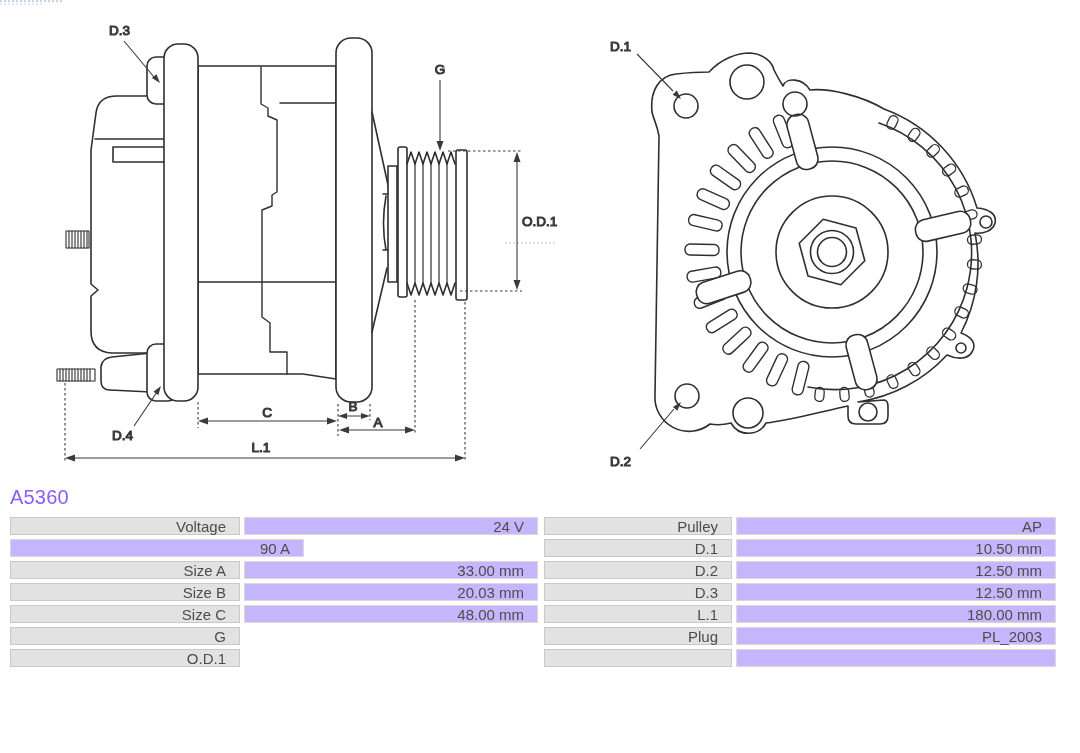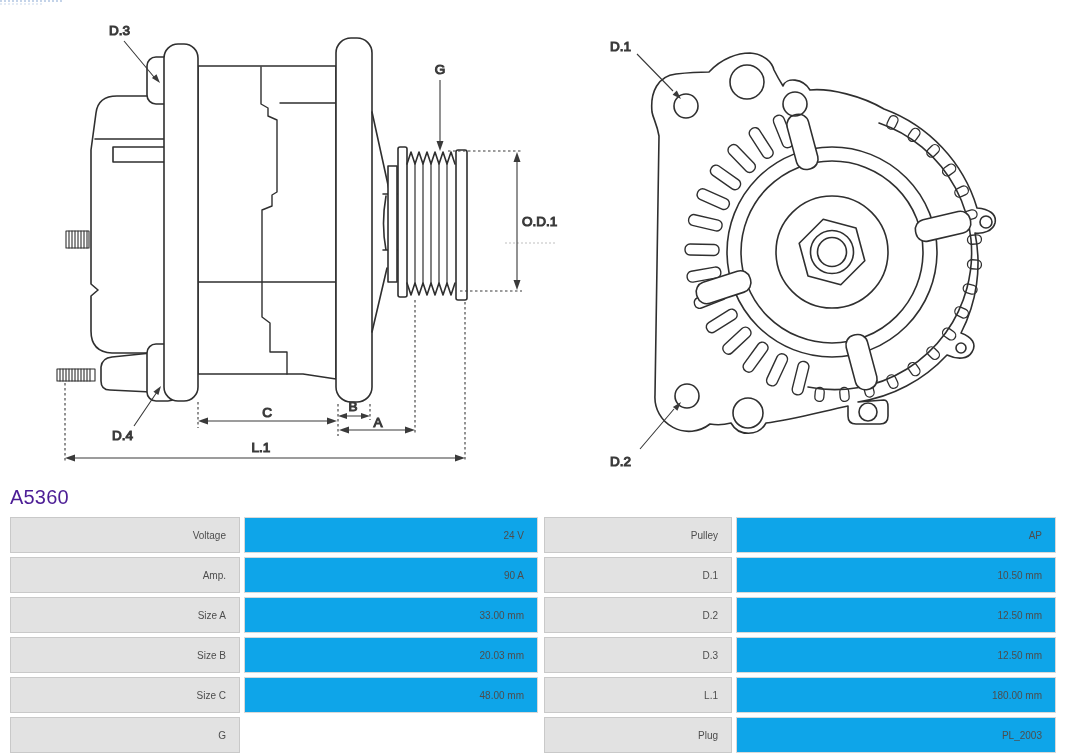--- a/index.html
+++ b/index.html
@@ -8,32 +8,32 @@
     font-family:"Liberation Sans", sans-serif;overflow:hidden;
   }
   .corner-artifact{position:absolute;left:0;top:0;width:64px;height:2px;
     background:repeating-linear-gradient(90deg, rgba(156,182,218,.6) 0 2px, transparent 2px 4px);}
   .corner-artifact2{position:absolute;left:0;top:3px;width:44px;height:2px;
     background:repeating-linear-gradient(90deg, rgba(200,214,234,.5) 0 2px, transparent 2px 4px);}
   .drawing{position:absolute;left:0;top:0;width:1080px;height:480px;}
   .drawing text{font-family:"Liberation Sans", sans-serif;font-size:13.5px;fill:#3e3e3e;}
   .part-number{
     position:absolute;left:10px;top:486px;font-size:20px;line-height:23px;
-    color:#4c1d95;letter-spacing:.2px;
+    color:#8b5cf6;letter-spacing:.2px;
   }
   .tables{position:absolute;left:10px;top:517px;display:flex;gap:6px;}
   .spec-table{display:flex;flex-direction:column;gap:4px;}
   .spec-row{display:flex;gap:4px;}
   .cell{
-    height:36px;box-sizing:border-box;display:flex;align-items:center;
-    justify-content:flex-end;padding:0 13px;font-size:10px;color:#4d4d4d;
+    height:18px;box-sizing:border-box;display:flex;align-items:center;
+    justify-content:flex-end;padding:0 13px;font-size:15px;color:#4d4d4d;
     white-space:nowrap;
   }
   .cell.label{background:#e2e2e2;border:1px solid #c9c9c9;}
-  .cell.value{background:#0ea5e9;border:1px solid #d9d9d9;}
+  .cell.value{background:#c4b5fd;border:1px solid #d9d9d9;}
   .t-left .label{width:230px;}
   .t-left .value{width:294px;}
   .t-right .label{width:188px;}
   .t-right .value{width:320px;padding-left:8px;}
 </style>
 </head>
 <body>
 
 <div class="corner-artifact"></div>
 <div class="corner-artifact2"></div>
@@ -210,21 +210,20 @@
 
 <div class="part-number">A5360</div>
 
 <div class="tables">
   <div class="spec-table t-left">
     <div class="spec-row">
       <div class="cell label">Voltage</div>
       <div class="cell value">24 V</div>
     </div>
     <div class="spec-row">
-      <div class="cell label">Amp.</div>
       <div class="cell value">90 A</div>
     </div>
     <div class="spec-row">
       <div class="cell label">Size A</div>
       <div class="cell value">33.00 mm</div>
     </div>
     <div class="spec-row">
       <div class="cell label">Size B</div>
       <div class="cell value">20.03 mm</div>
     </div>

